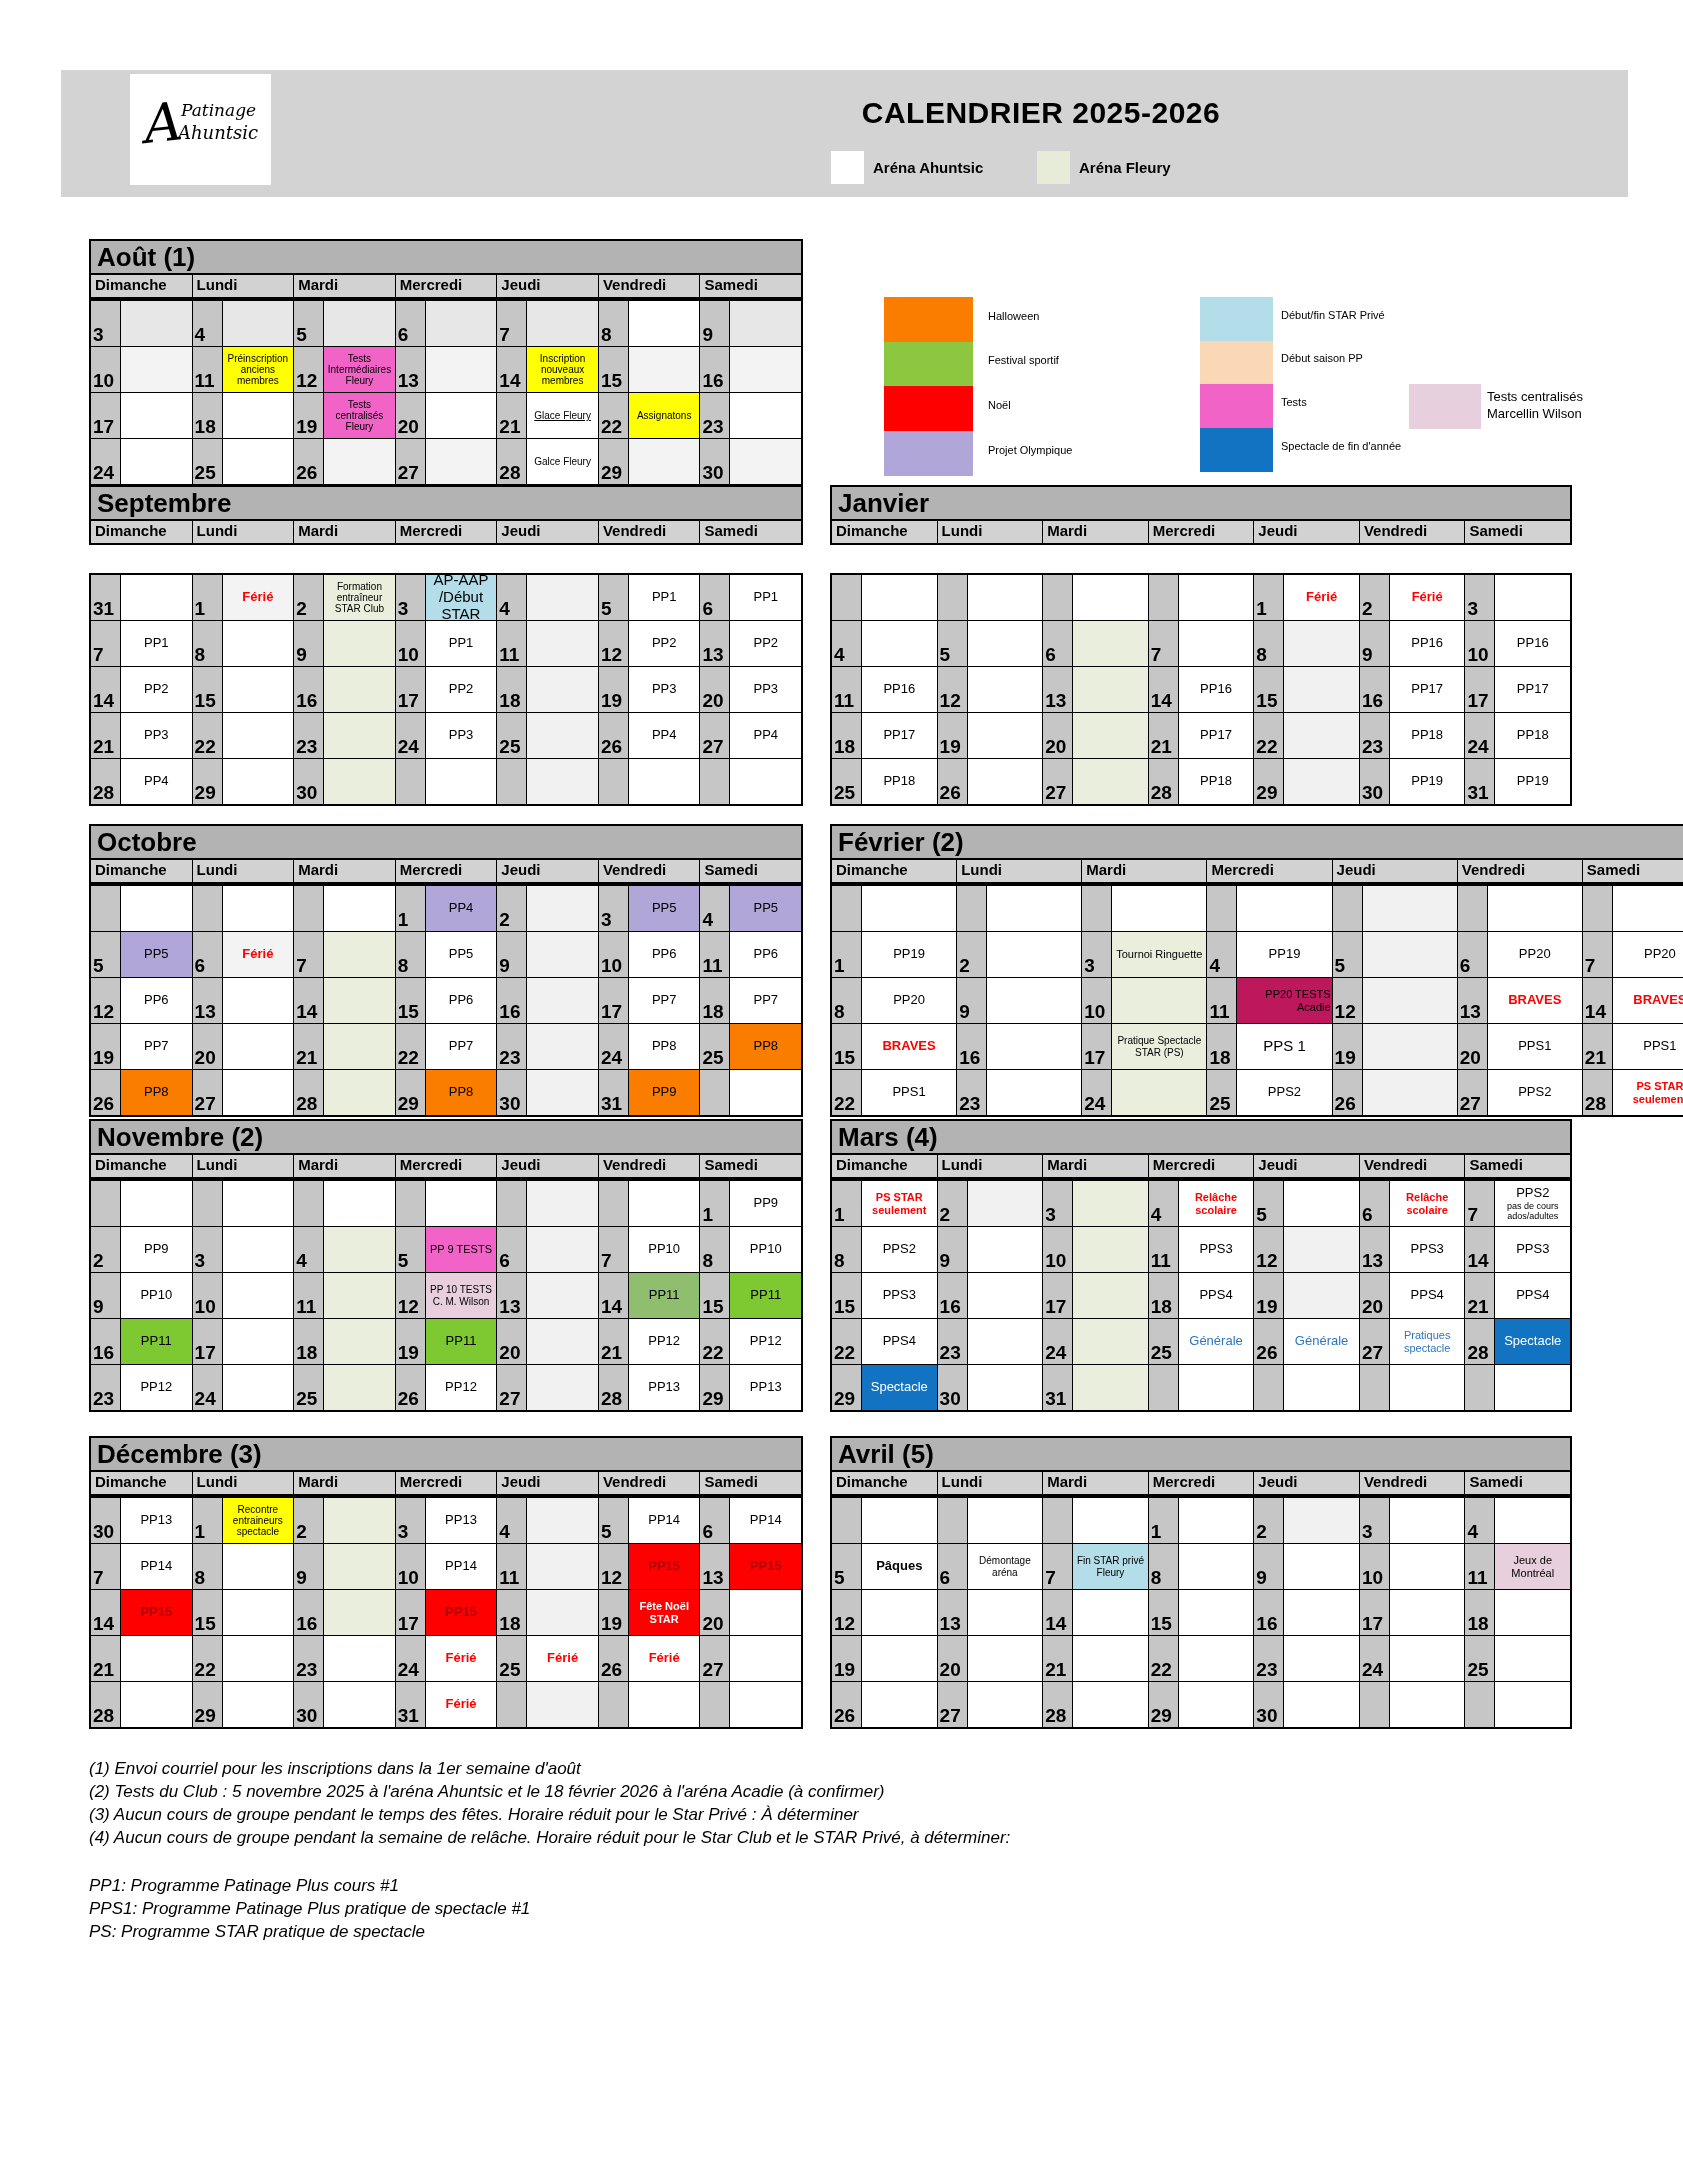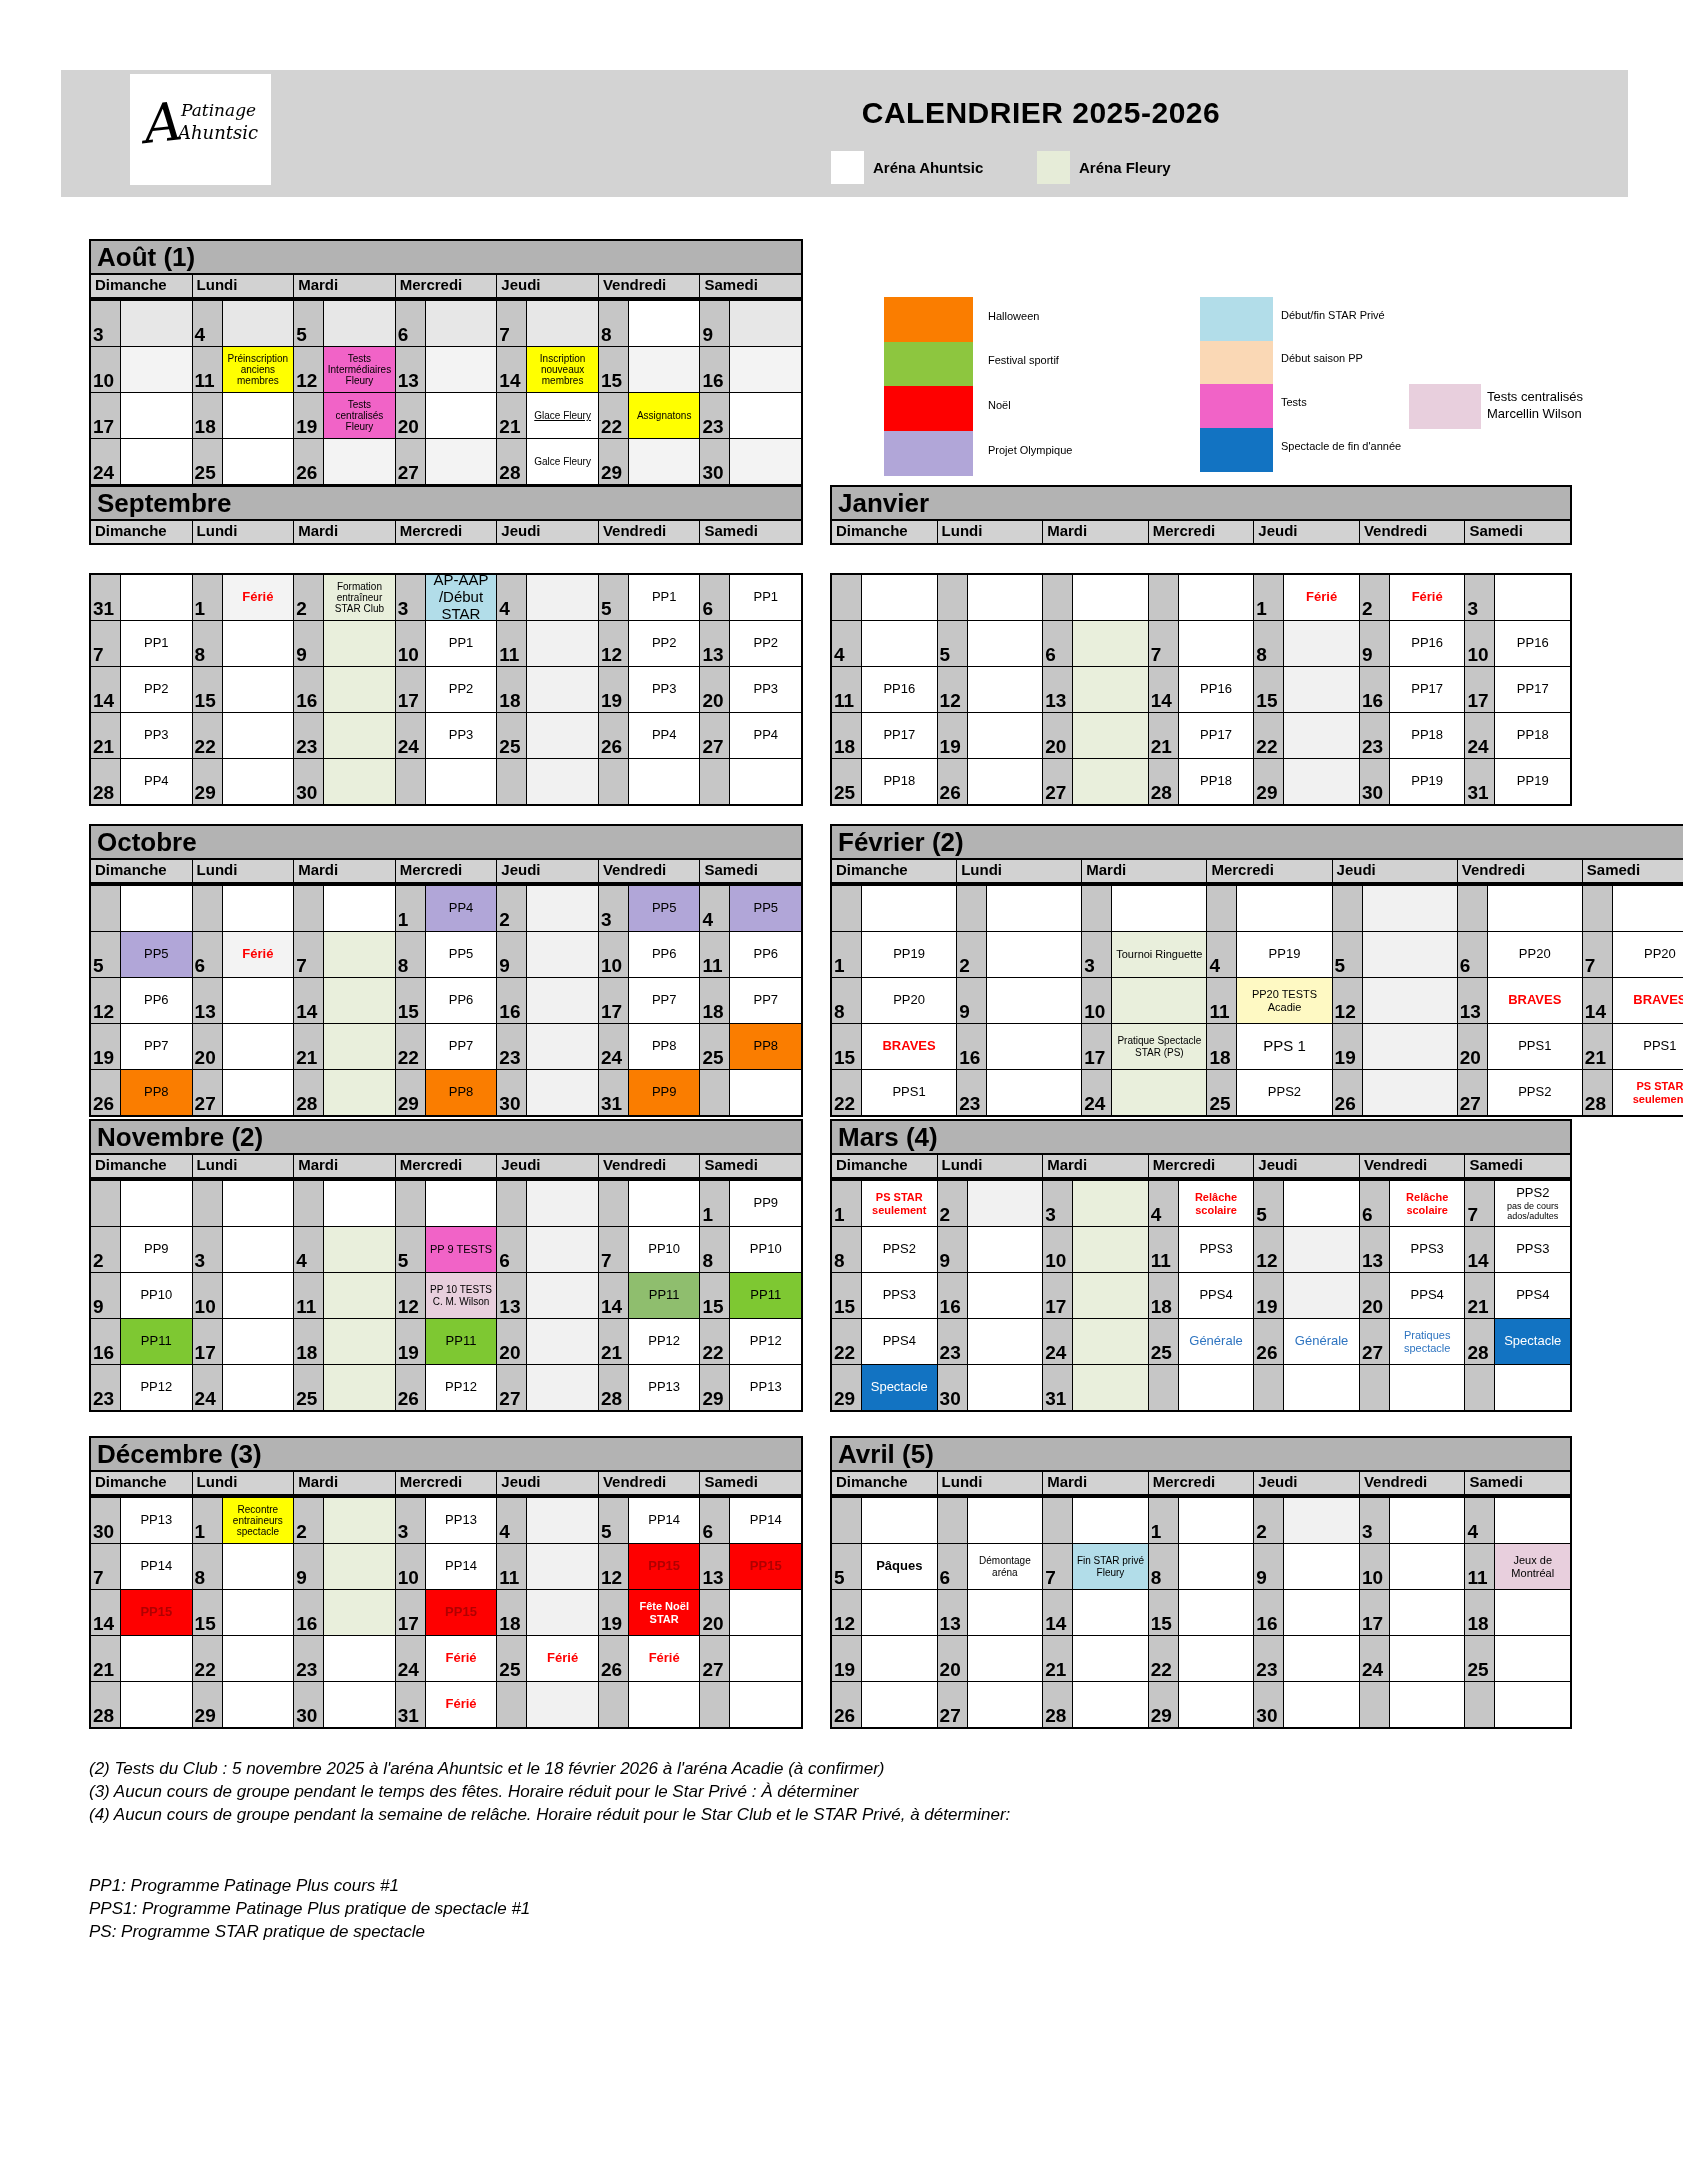--- a/index.html
+++ b/index.html
@@ -919,21 +919,21 @@
           <div class="dcell">
             <div class="num">9</div>
             <div class="cont"></div>
           </div>
           <div class="dcell">
             <div class="num">10</div>
             <div class="cont" style="background: rgb(233, 239, 220);"></div>
           </div>
           <div class="dcell">
             <div class="num">11</div>
-            <div class="cont" style="background: #fef9c3;">
+            <div class="cont" style="background: #be185d; text-align: right;">
               <span style="font-size: 11px;">PP20 TESTS Acadie</span>
             </div>
           </div>
           <div class="dcell">
             <div class="num">12</div>
             <div class="cont" style="background: rgb(241, 241, 241);"></div>
           </div>
           <div class="dcell">
             <div class="num">13</div>
             <div class="cont">
@@ -1790,20 +1790,21 @@
           <div class="dcell">
             <div class="num"></div>
             <div class="cont"></div>
           </div>
         </div>
       </div>
     </div>
   </div>
 
 <div class="notes">
+  <div>(1) Envoi courriel pour les inscriptions dans la 1er semaine d'août</div>
   <div>(2) Tests du Club : 5 novembre 2025 à l'aréna Ahuntsic et le 18 février 2026 à l'aréna Acadie (à confirmer)</div>
   <div>(3) Aucun cours de groupe pendant le temps des fêtes. Horaire réduit pour le Star Privé : À déterminer</div>
   <div>(4) Aucun cours de groupe pendant la semaine de relâche. Horaire réduit pour le Star Club et le STAR Privé, à déterminer:</div>
 </div>
 <div class="glossary">
   <div>PP1: Programme Patinage Plus cours #1</div>
   <div>PPS1: Programme Patinage Plus pratique de spectacle #1</div>
   <div>PS: Programme STAR pratique de spectacle</div>
 </div>
 

